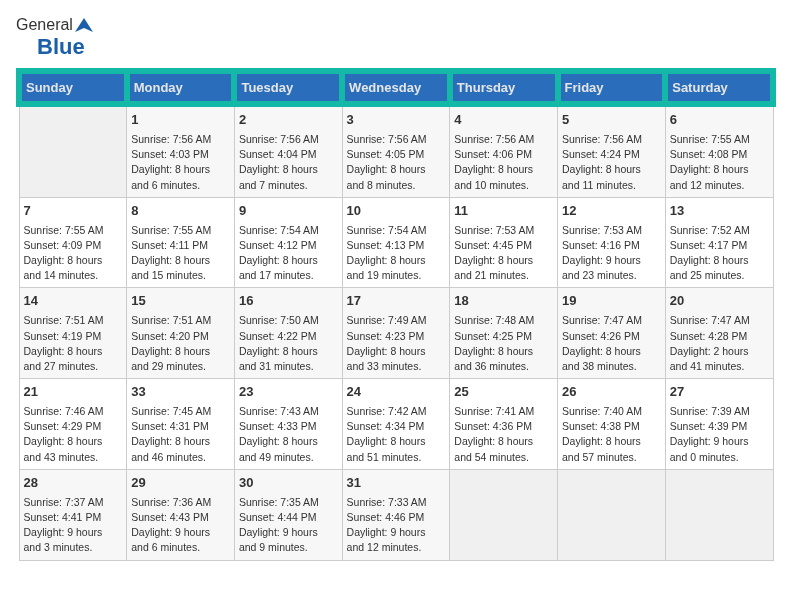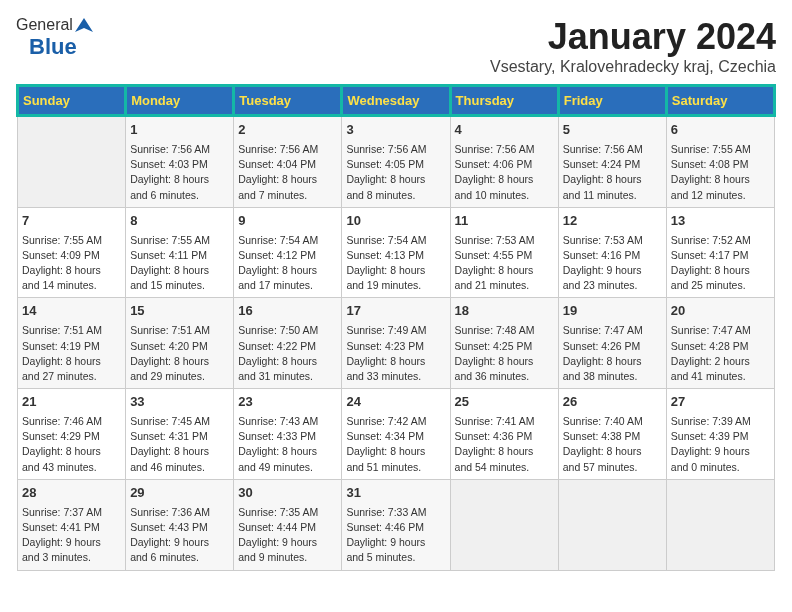--- a/index.html
+++ b/index.html
@@ -12,21 +12,21 @@
     }
     .header {
       display: flex;
       justify-content: space-between;
       align-items: flex-start;
       margin-bottom: 8px;
     }
     .logo {
       display: flex;
       flex-direction: column;
-      align-items: flex-start;
+      align-items: center;
     }
     .logo-general { color: #333; }
     .logo-blue { color: #1a5fa8; margin-left: 13px; }
     .title-block {
       text-align: right;
     }
     .month-title {
       font-size: 36px;
       font-weight: bold;
       color: #222;
@@ -35,26 +35,26 @@
       font-size: 16px;
       color: #444;
     }
     table {
       width: 100%;
       border-collapse: collapse;
       font-size: 11px;
     }
     thead tr th {
       background-color: #2a6ebb;
-      color: #fde047;
+      color: #e5e5e5;
       padding: 6px 4px;
       text-align: left;
       font-size: 13px;
       font-weight: bold;
-      border: 3px solid #14b8a6;
+      border: 6px solid #14b8a6;
     }
     tbody tr {
       vertical-align: top;
     }
     tbody tr td {
       border: 1px solid #ccc;
       padding: 4px 4px;
       height: 80px;
       width: 14.28%;
       color: #333;
@@ -83,24 +83,20 @@
 <div class="header">
   <div class="logo">
     <div style="display:flex;align-items:center;">
       <span class="logo-general">General</span>
       <svg width="18" height="18" viewBox="0 0 18 18" style="margin-left:2px;">
         <polygon points="9,2 18,16 9,12 0,16" fill="#1a5fa8"></polygon>
       </svg>
     </div>
     <span class="logo-blue" style="font-size:22px;font-weight:bold;color:#1a5fa8;">Blue</span>
   </div>
-  <div class="title-block">
-    <div class="month-title">January 2024</div>
-    <div class="location">Vsestary, Kralovehradecky kraj, Czechia</div>
-  </div>
 </div>
 
 <table>
   <thead>
     <tr id="header-row">
         <th>Sunday</th>
         <th>Monday</th>
         <th>Tuesday</th>
         <th>Wednesday</th>
         <th>Thursday</th>
@@ -116,21 +112,21 @@
         <td><span class="day-number">3</span><span>Sunrise: 7:56 AM</span><br><span>Sunset: 4:05 PM</span><br><span>Daylight: 8 hours and 8 minutes.</span></td>
         <td><span class="day-number">4</span><span>Sunrise: 7:56 AM</span><br><span>Sunset: 4:06 PM</span><br><span>Daylight: 8 hours and 10 minutes.</span></td>
         <td><span class="day-number">5</span><span>Sunrise: 7:56 AM</span><br><span>Sunset: 4:24 PM</span><br><span>Daylight: 8 hours and 11 minutes.</span></td>
         <td><span class="day-number">6</span><span>Sunrise: 7:55 AM</span><br><span>Sunset: 4:08 PM</span><br><span>Daylight: 8 hours and 12 minutes.</span></td>
       </tr>
       <tr>
         <td><span class="day-number">7</span><span>Sunrise: 7:55 AM</span><br><span>Sunset: 4:09 PM</span><br><span>Daylight: 8 hours and 14 minutes.</span></td>
         <td><span class="day-number">8</span><span>Sunrise: 7:55 AM</span><br><span>Sunset: 4:11 PM</span><br><span>Daylight: 8 hours and 15 minutes.</span></td>
         <td><span class="day-number">9</span><span>Sunrise: 7:54 AM</span><br><span>Sunset: 4:12 PM</span><br><span>Daylight: 8 hours and 17 minutes.</span></td>
         <td><span class="day-number">10</span><span>Sunrise: 7:54 AM</span><br><span>Sunset: 4:13 PM</span><br><span>Daylight: 8 hours and 19 minutes.</span></td>
-        <td><span class="day-number">11</span><span>Sunrise: 7:53 AM</span><br><span>Sunset: 4:55 PM</span><br><span>Daylight: 8 hours and 21 minutes.</span></td>
+        <td><span class="day-number">11</span><span>Sunrise: 7:53 AM</span><br><span>Sunset: 4:45 PM</span><br><span>Daylight: 8 hours and 21 minutes.</span></td>
         <td><span class="day-number">12</span><span>Sunrise: 7:53 AM</span><br><span>Sunset: 4:16 PM</span><br><span>Daylight: 9 hours and 23 minutes.</span></td>
         <td><span class="day-number">13</span><span>Sunrise: 7:52 AM</span><br><span>Sunset: 4:17 PM</span><br><span>Daylight: 8 hours and 25 minutes.</span></td>
       </tr>
       <tr>
         <td><span class="day-number">14</span><span>Sunrise: 7:51 AM</span><br><span>Sunset: 4:19 PM</span><br><span>Daylight: 8 hours and 27 minutes.</span></td>
         <td><span class="day-number">15</span><span>Sunrise: 7:51 AM</span><br><span>Sunset: 4:20 PM</span><br><span>Daylight: 8 hours and 29 minutes.</span></td>
         <td><span class="day-number">16</span><span>Sunrise: 7:50 AM</span><br><span>Sunset: 4:22 PM</span><br><span>Daylight: 8 hours and 31 minutes.</span></td>
         <td><span class="day-number">17</span><span>Sunrise: 7:49 AM</span><br><span>Sunset: 4:23 PM</span><br><span>Daylight: 8 hours and 33 minutes.</span></td>
         <td><span class="day-number">18</span><span>Sunrise: 7:48 AM</span><br><span>Sunset: 4:25 PM</span><br><span>Daylight: 8 hours and 36 minutes.</span></td>
         <td><span class="day-number">19</span><span>Sunrise: 7:47 AM</span><br><span>Sunset: 4:26 PM</span><br><span>Daylight: 8 hours and 38 minutes.</span></td>
@@ -142,19 +138,19 @@
         <td><span class="day-number">23</span><span>Sunrise: 7:43 AM</span><br><span>Sunset: 4:33 PM</span><br><span>Daylight: 8 hours and 49 minutes.</span></td>
         <td><span class="day-number">24</span><span>Sunrise: 7:42 AM</span><br><span>Sunset: 4:34 PM</span><br><span>Daylight: 8 hours and 51 minutes.</span></td>
         <td><span class="day-number">25</span><span>Sunrise: 7:41 AM</span><br><span>Sunset: 4:36 PM</span><br><span>Daylight: 8 hours and 54 minutes.</span></td>
         <td><span class="day-number">26</span><span>Sunrise: 7:40 AM</span><br><span>Sunset: 4:38 PM</span><br><span>Daylight: 8 hours and 57 minutes.</span></td>
         <td><span class="day-number">27</span><span>Sunrise: 7:39 AM</span><br><span>Sunset: 4:39 PM</span><br><span>Daylight: 9 hours and 0 minutes.</span></td>
       </tr>
       <tr>
         <td><span class="day-number">28</span><span>Sunrise: 7:37 AM</span><br><span>Sunset: 4:41 PM</span><br><span>Daylight: 9 hours and 3 minutes.</span></td>
         <td><span class="day-number">29</span><span>Sunrise: 7:36 AM</span><br><span>Sunset: 4:43 PM</span><br><span>Daylight: 9 hours and 6 minutes.</span></td>
         <td><span class="day-number">30</span><span>Sunrise: 7:35 AM</span><br><span>Sunset: 4:44 PM</span><br><span>Daylight: 9 hours and 9 minutes.</span></td>
-        <td><span class="day-number">31</span><span>Sunrise: 7:33 AM</span><br><span>Sunset: 4:46 PM</span><br><span>Daylight: 9 hours and 5 minutes.</span></td>
+        <td><span class="day-number">31</span><span>Sunrise: 7:33 AM</span><br><span>Sunset: 4:46 PM</span><br><span>Daylight: 9 hours and 12 minutes.</span></td>
         <td class="empty-cell"></td>
         <td class="empty-cell"></td>
         <td class="empty-cell"></td>
       </tr>
     </tbody>
 </table>
 
 </body></html>

